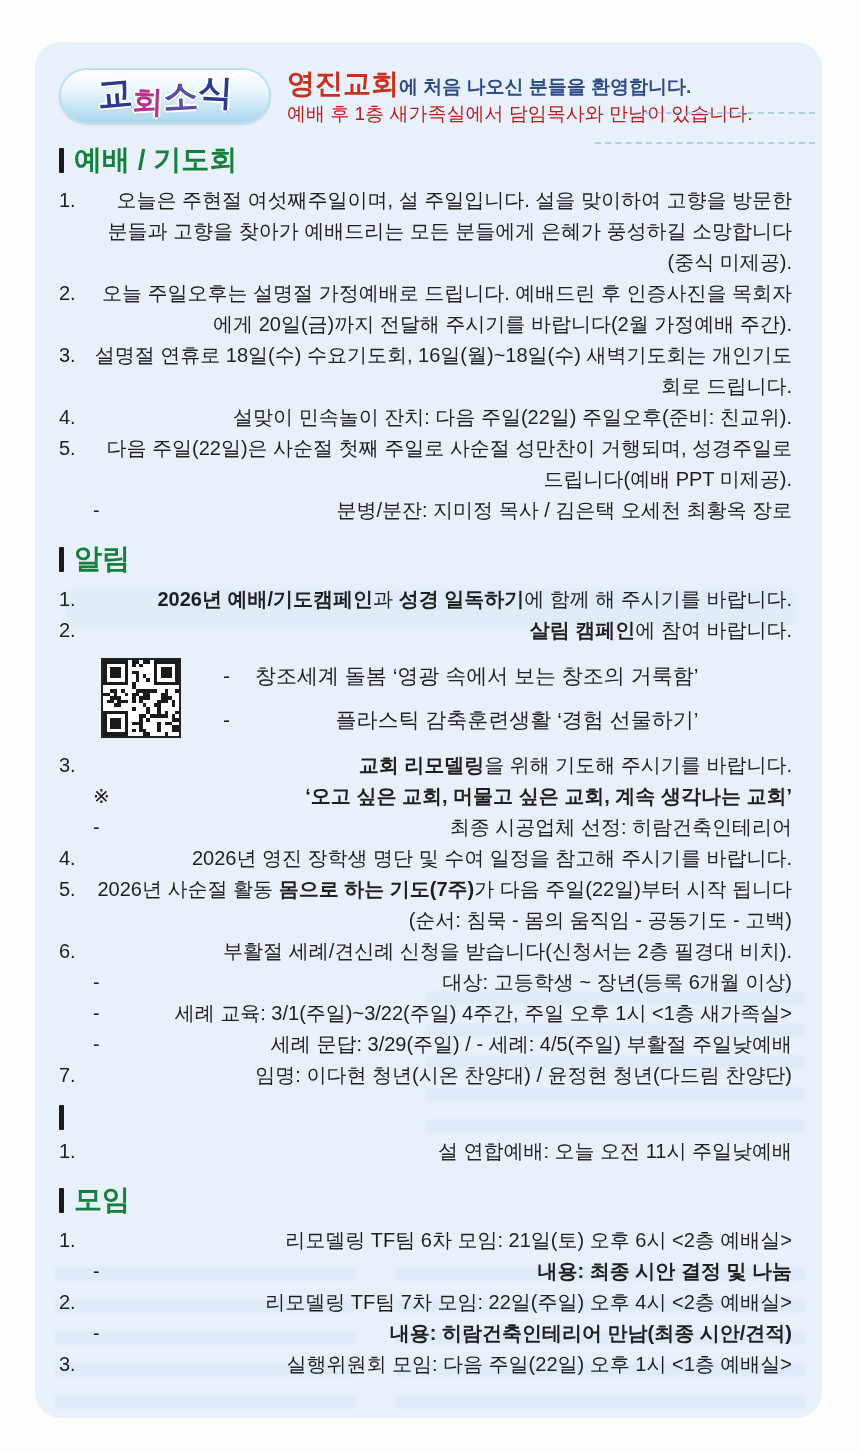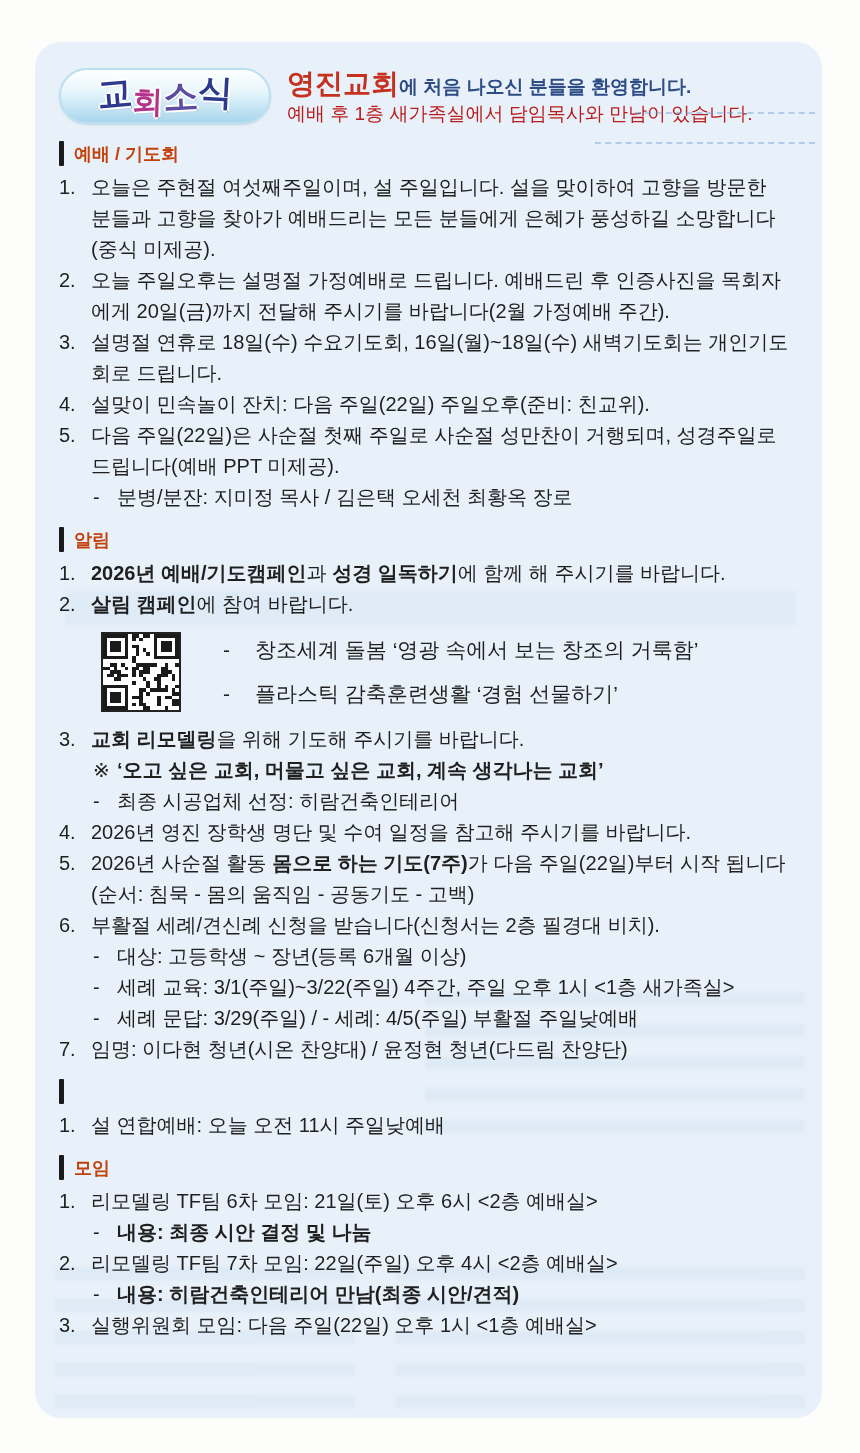--- a/index.html
+++ b/index.html
@@ -52,30 +52,30 @@
   .intro-line1{color:#2d4b85;font-size:19px;font-weight:600;}
   .intro-line2{color:#b91c1c;font-size:19px;}
   .welcome{
     margin:14px 0 2px 40px;font-size:21px;font-weight:800;color:#161616;
     letter-spacing:.5px;
   }
   
   main{position:relative;z-index:2;}
   section{margin-top:14px;padding:0 24px 0 24px;}
   .sec-title{
-    margin:0 0 6px 0;font-size:18px;font-weight:800;color:#c2410c;
+    margin:0 0 6px 0;font-size:28px;font-weight:800;color:#15803d;
     display:flex;align-items:center;
   }
   .sec-title .bar{
     display:inline-block;width:5px;height:25px;background:#1a1a1a;
     margin-right:10px;border-radius:1px;flex:0 0 auto;
   }
   .item{display:flex;align-items:flex-start;font-size:20px;line-height:31px;}
   .item .marker{flex:0 0 32px;text-align:left;}
-  .item .body{flex:1 1 auto;padding-right:6px;}
+  .item .body{flex:1 1 auto;padding-right:6px;text-align:right;}
   .item.lvl1{margin-left:34px;}
   .item.lvl1 .marker{flex:0 0 24px;}
   .item .b{font-weight:800;}
   .item .u{text-underline-offset:5px;text-decoration-thickness:2px;}
   
   .qr-row{display:flex;align-items:center;margin:8px 0 8px 42px;}
   .qr-svg{width:76px;height:76px;background:#fff;border:2px solid #222;flex:0 0 auto;}
   .qr-lines{margin-left:42px;}
   .qr-lines .item{line-height:44px;font-size:21px;}
 </style>

